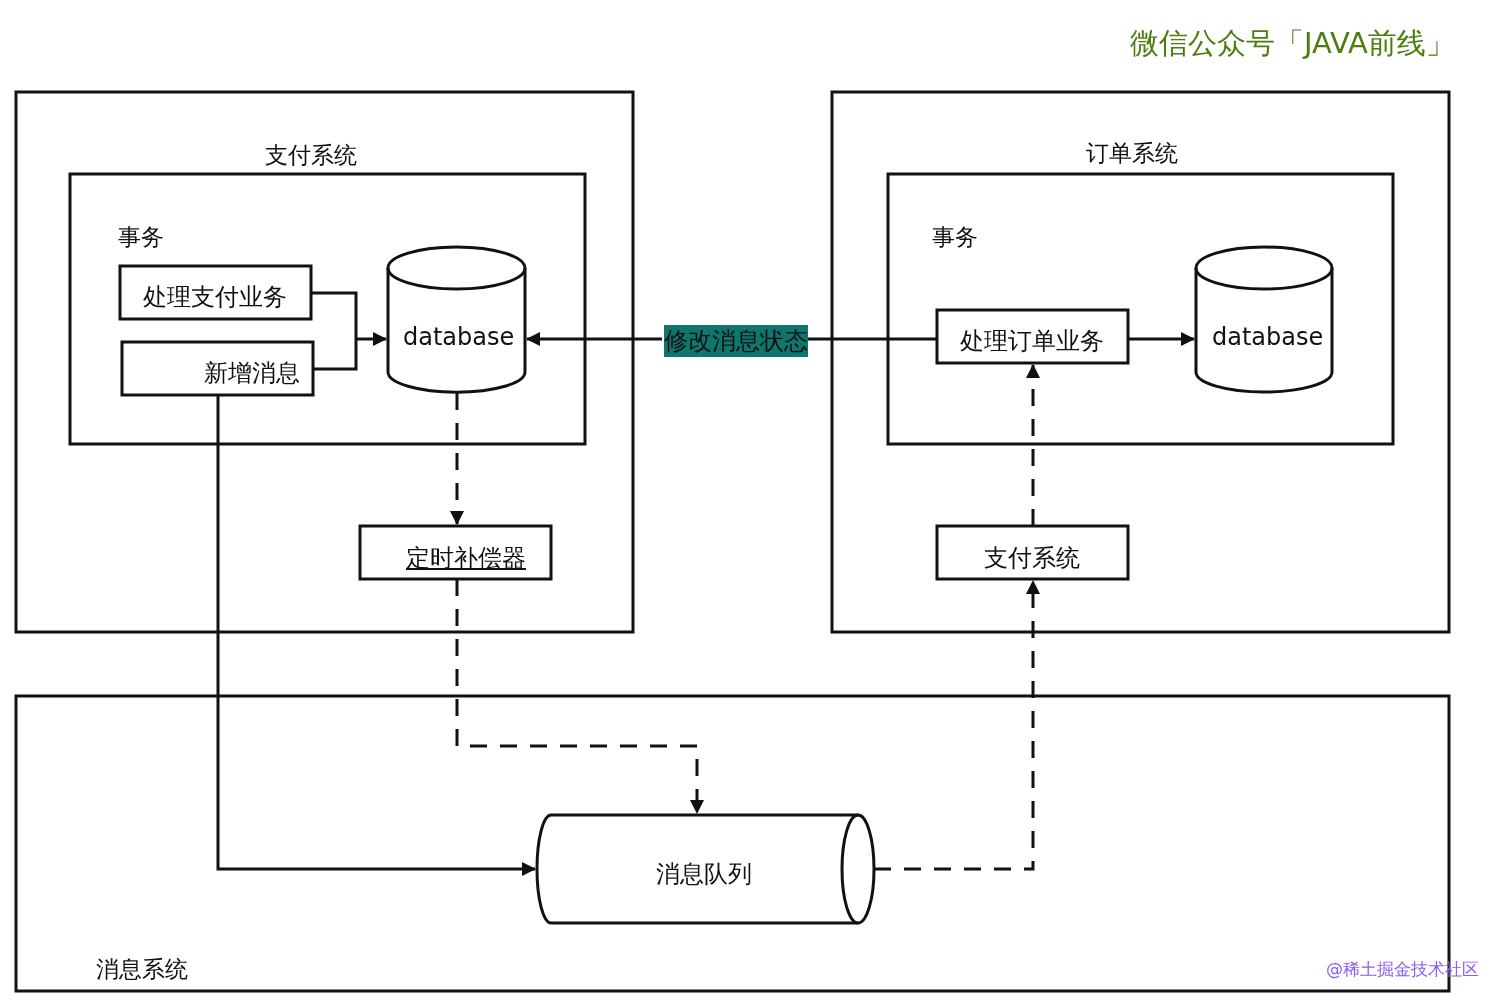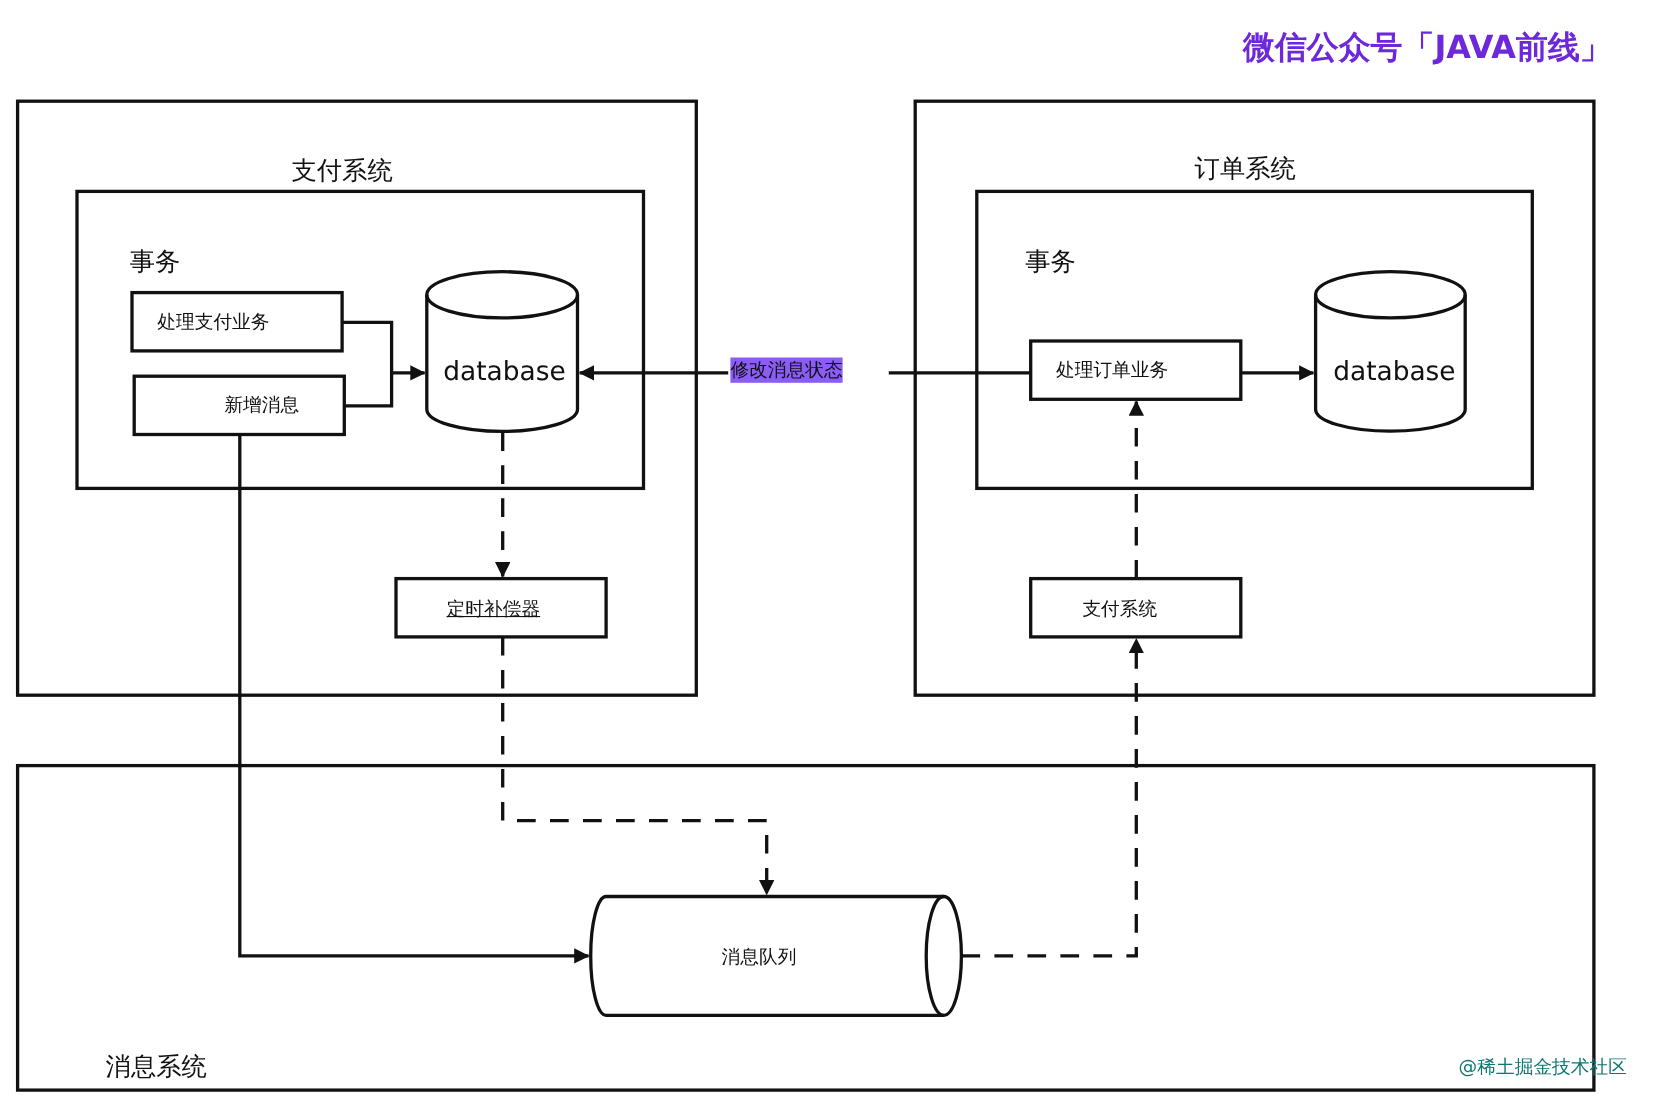--- a/index.html
+++ b/index.html
@@ -1,23 +1,23 @@
 <!DOCTYPE html>
 <html><head>
 <meta charset="utf-8">
 <style>
   html, body { margin: 0; padding: 0; background: #ffffff; }
   body { width: 1512px; height: 1006px; position: relative; overflow: hidden;
          font-family: "DejaVu Sans", "Liberation Sans", sans-serif; color: #111; }
   svg { position: absolute; left: 0; top: 0; }
   .lbl { position: absolute; white-space: nowrap; color: #111; }
-  .box-lbl { font-size: 17px; }
+  .box-lbl { font-size: 24px; }
   .title-lbl { font-size: 23px; margin-top: 20px; }
-  .wm { position: absolute; font-size: 17px; color: #0f766e; white-space: nowrap; }
-  .brand { position: absolute; font-size: 29px; color: #6d28d9; white-space: nowrap; font-weight: bold; }
+  .wm { position: absolute; font-size: 17px; color: #8b5cf6; white-space: nowrap; }
+  .brand { position: absolute; font-size: 29px; color: #4d7c0f; white-space: nowrap; }
 </style>
 </head>
 <body>
 
 <svg width="1512" height="1006" viewBox="0 0 1512 1006">
   <defs>
     <marker id="arr" markerWidth="10" markerHeight="10" refX="9" refY="5" orient="auto" markerUnits="userSpaceOnUse">
       <path d="M0,0 L10,5 L0,10 z" fill="#111"></path>
     </marker>
     <marker id="arrbig" markerWidth="14" markerHeight="14" refX="13" refY="7" orient="auto" markerUnits="userSpaceOnUse">
@@ -71,21 +71,21 @@
 
 <div class="brand" style="left:1130px; top:24px;">微信公众号「JAVA前线」</div>
 
 <div class="lbl title-lbl" style="left:265px; top:120px;">支付系统</div>
 <div class="lbl title-lbl" style="left:118px; top:202px;">事务</div>
 <div class="lbl box-lbl" style="left:143px; top:281px;">处理支付业务</div>
 <div class="lbl box-lbl" style="left:168px; top:357px;margin-left:36px;">新增消息</div>
 <div class="lbl box-lbl" style="left:403px; top:323px; font-size:24px;">database</div>
 <div class="lbl box-lbl" style="left:406px; top:542px;text-decoration:underline;">定时补偿器</div>
 
-<div class="lbl box-lbl" style="left:664px; top:325px; background:#8b5cf6;">修改消息状态</div>
+<div class="lbl box-lbl" style="left:664px; top:325px; background:#0f766e;">修改消息状态</div>
 
 <div class="lbl title-lbl" style="left:1086px; top:118px;">订单系统</div>
 <div class="lbl title-lbl" style="left:932px; top:202px;">事务</div>
 <div class="lbl box-lbl" style="left:960px; top:325px;text-align:center;">处理订单业务</div>
 <div class="lbl box-lbl" style="left:1212px; top:323px; font-size:24px;">database</div>
 <div class="lbl box-lbl" style="left:984px; top:542px;">支付系统</div>
 
 <div class="lbl box-lbl" style="left:656px; top:858px;">消息队列</div>
 <div class="lbl title-lbl" style="left:96px; top:934px;">消息系统</div>
 

